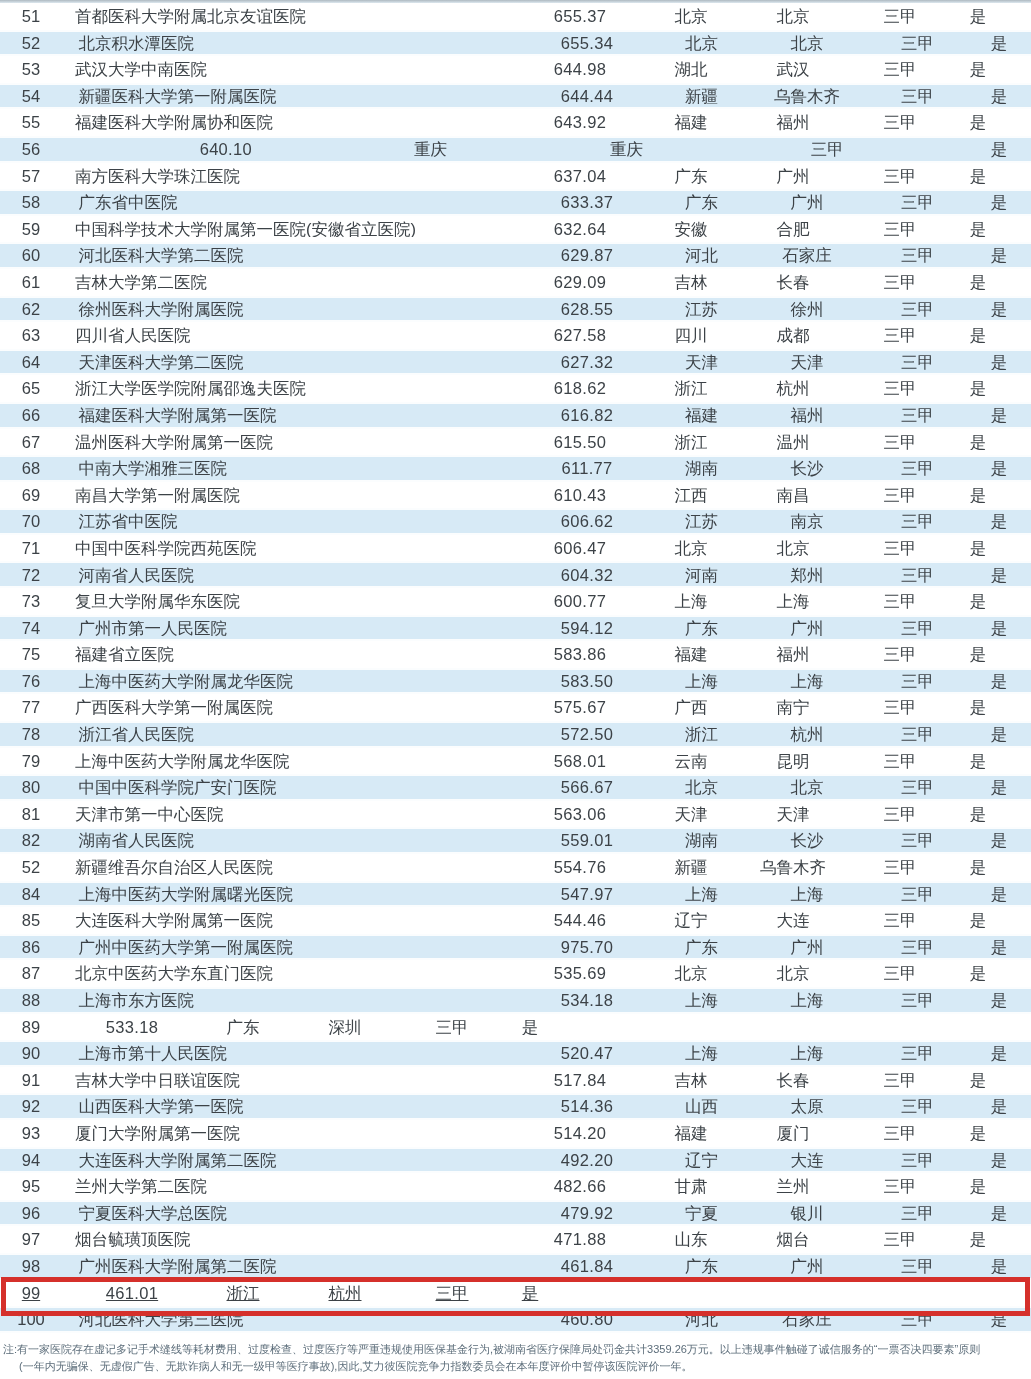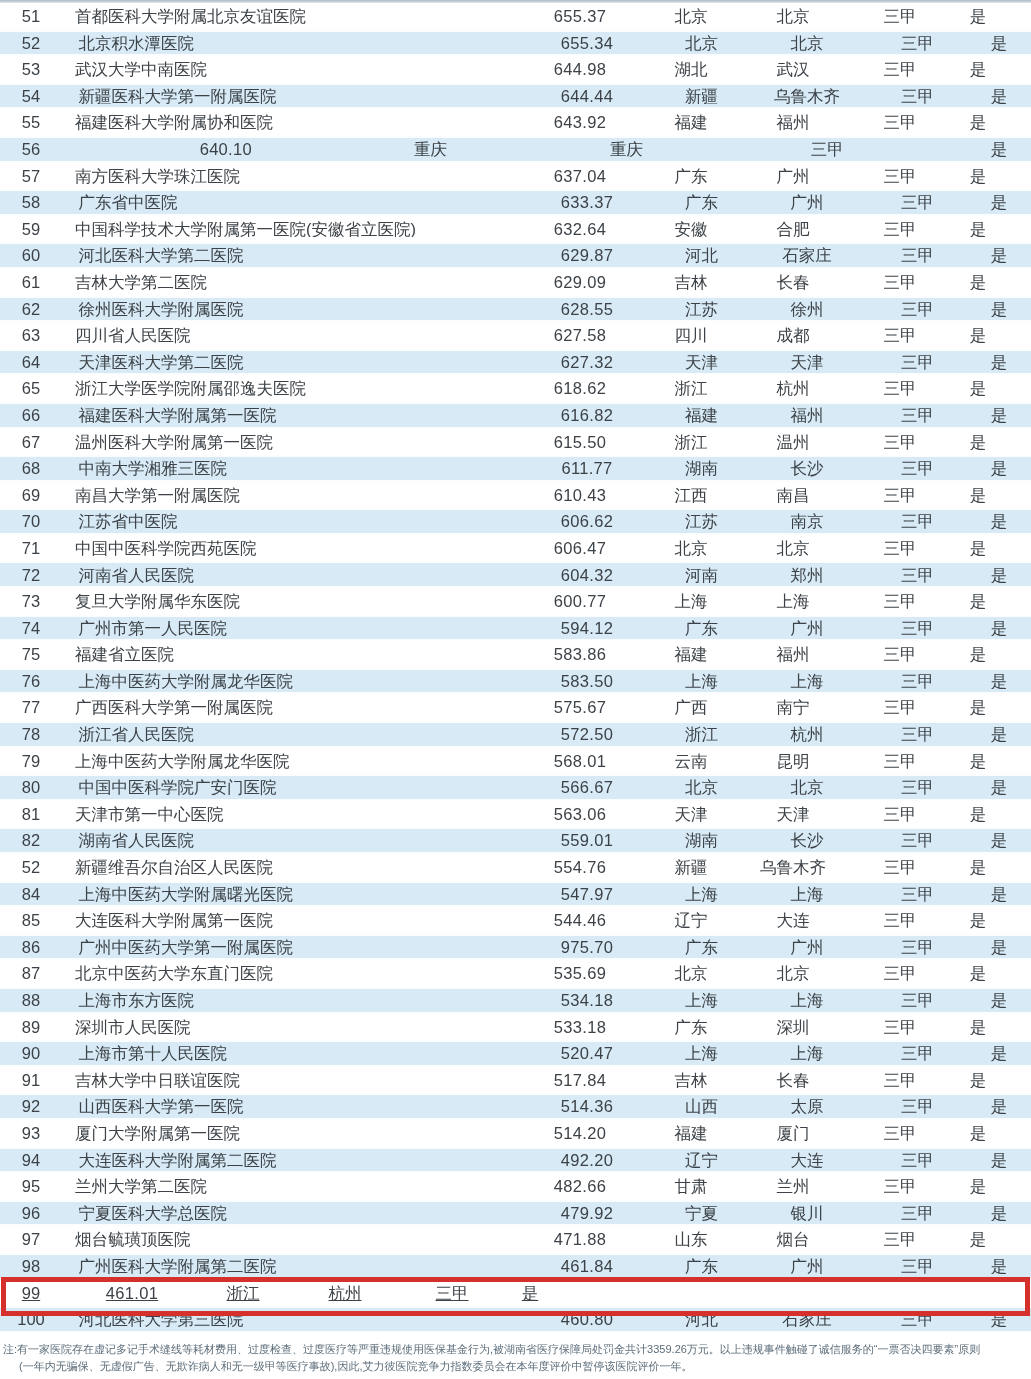--- a/index.html
+++ b/index.html
@@ -396,21 +396,20 @@
         <div class="cell c-rank">88</div>
         <div class="cell c-name">上海市东方医院</div>
         <div class="cell c-score">534.18</div>
         <div class="cell c-prov">上海</div>
         <div class="cell c-city">上海</div>
         <div class="cell c-grade">三甲</div>
         <div class="cell c-yes">是</div>
       </div>
       <div class="row">
         <div class="cell c-rank">89</div>
-        <div class="cell c-name">深圳市人民医院</div>
         <div class="cell c-score">533.18</div>
         <div class="cell c-prov">广东</div>
         <div class="cell c-city">深圳</div>
         <div class="cell c-grade">三甲</div>
         <div class="cell c-yes">是</div>
       </div>
       <div class="row alt">
         <div class="cell c-rank">90</div>
         <div class="cell c-name">上海市第十人民医院</div>
         <div class="cell c-score">520.47</div>

